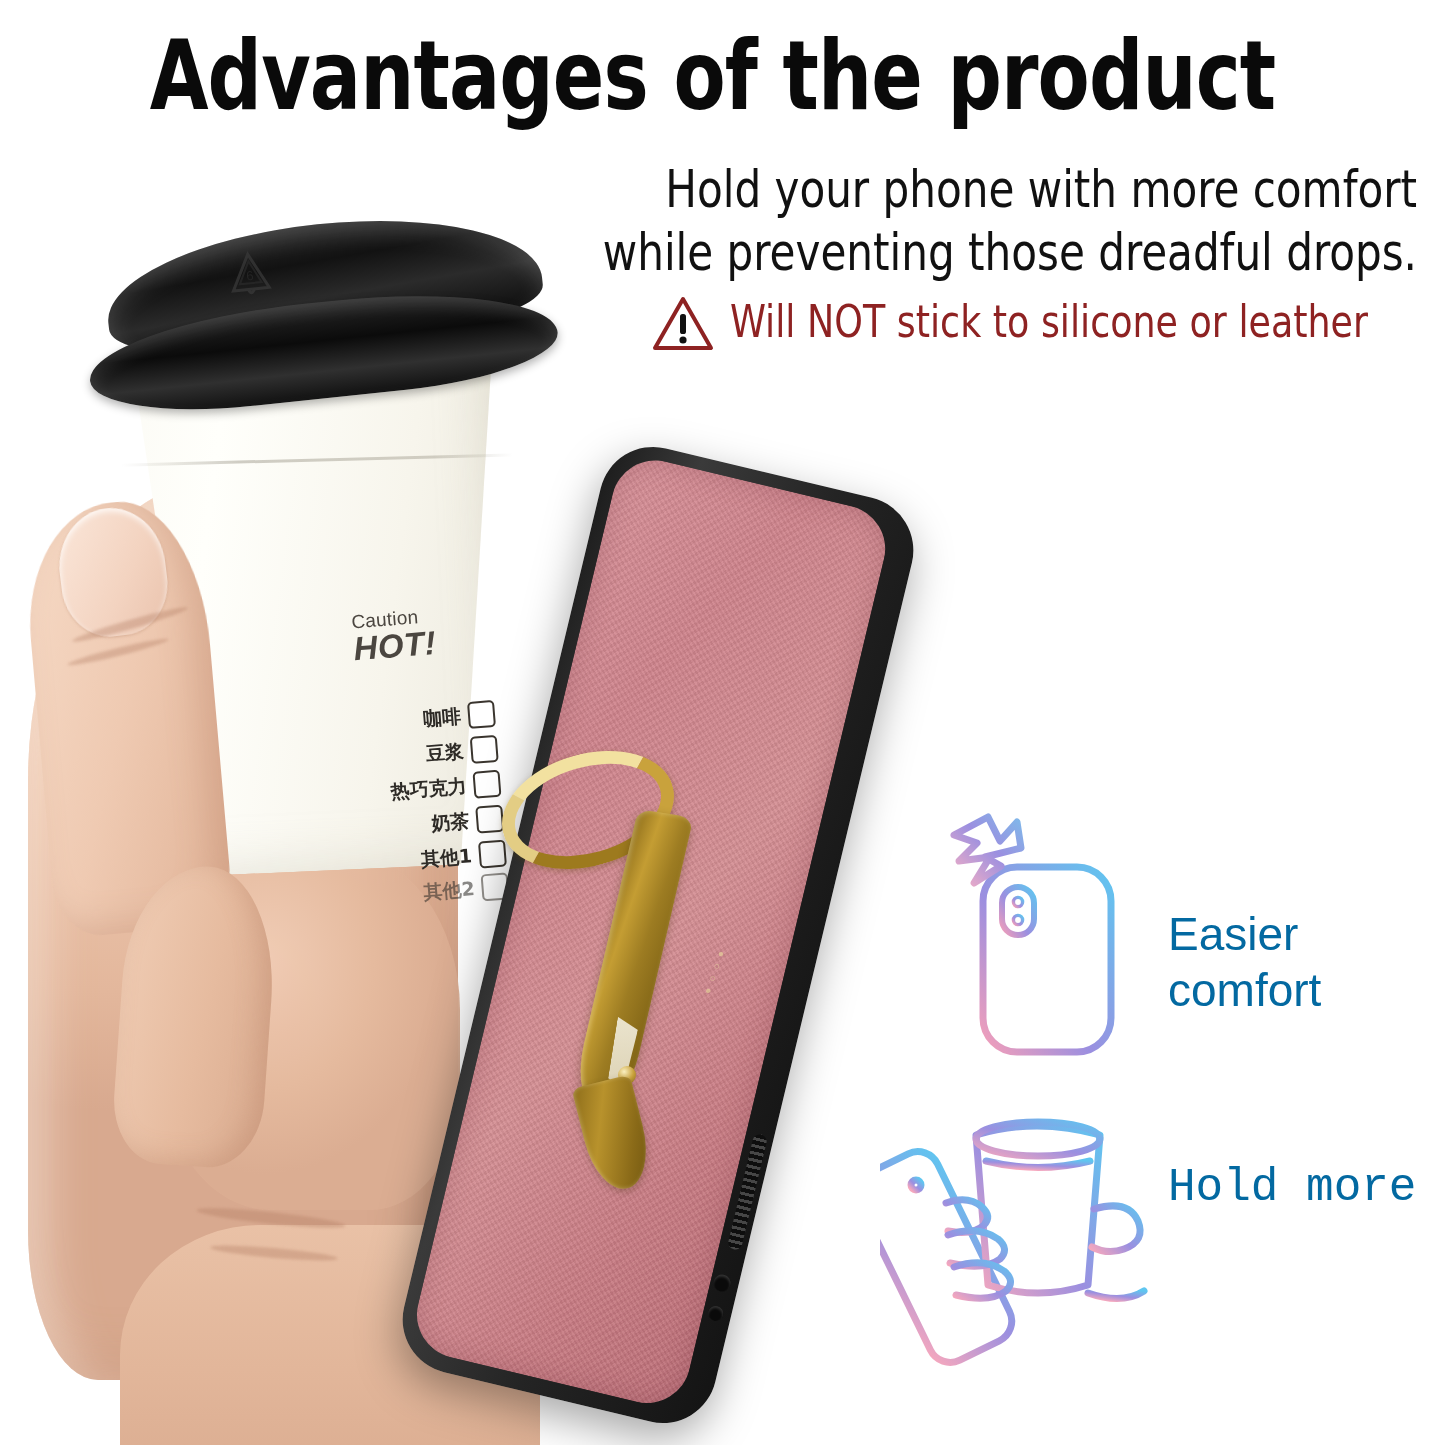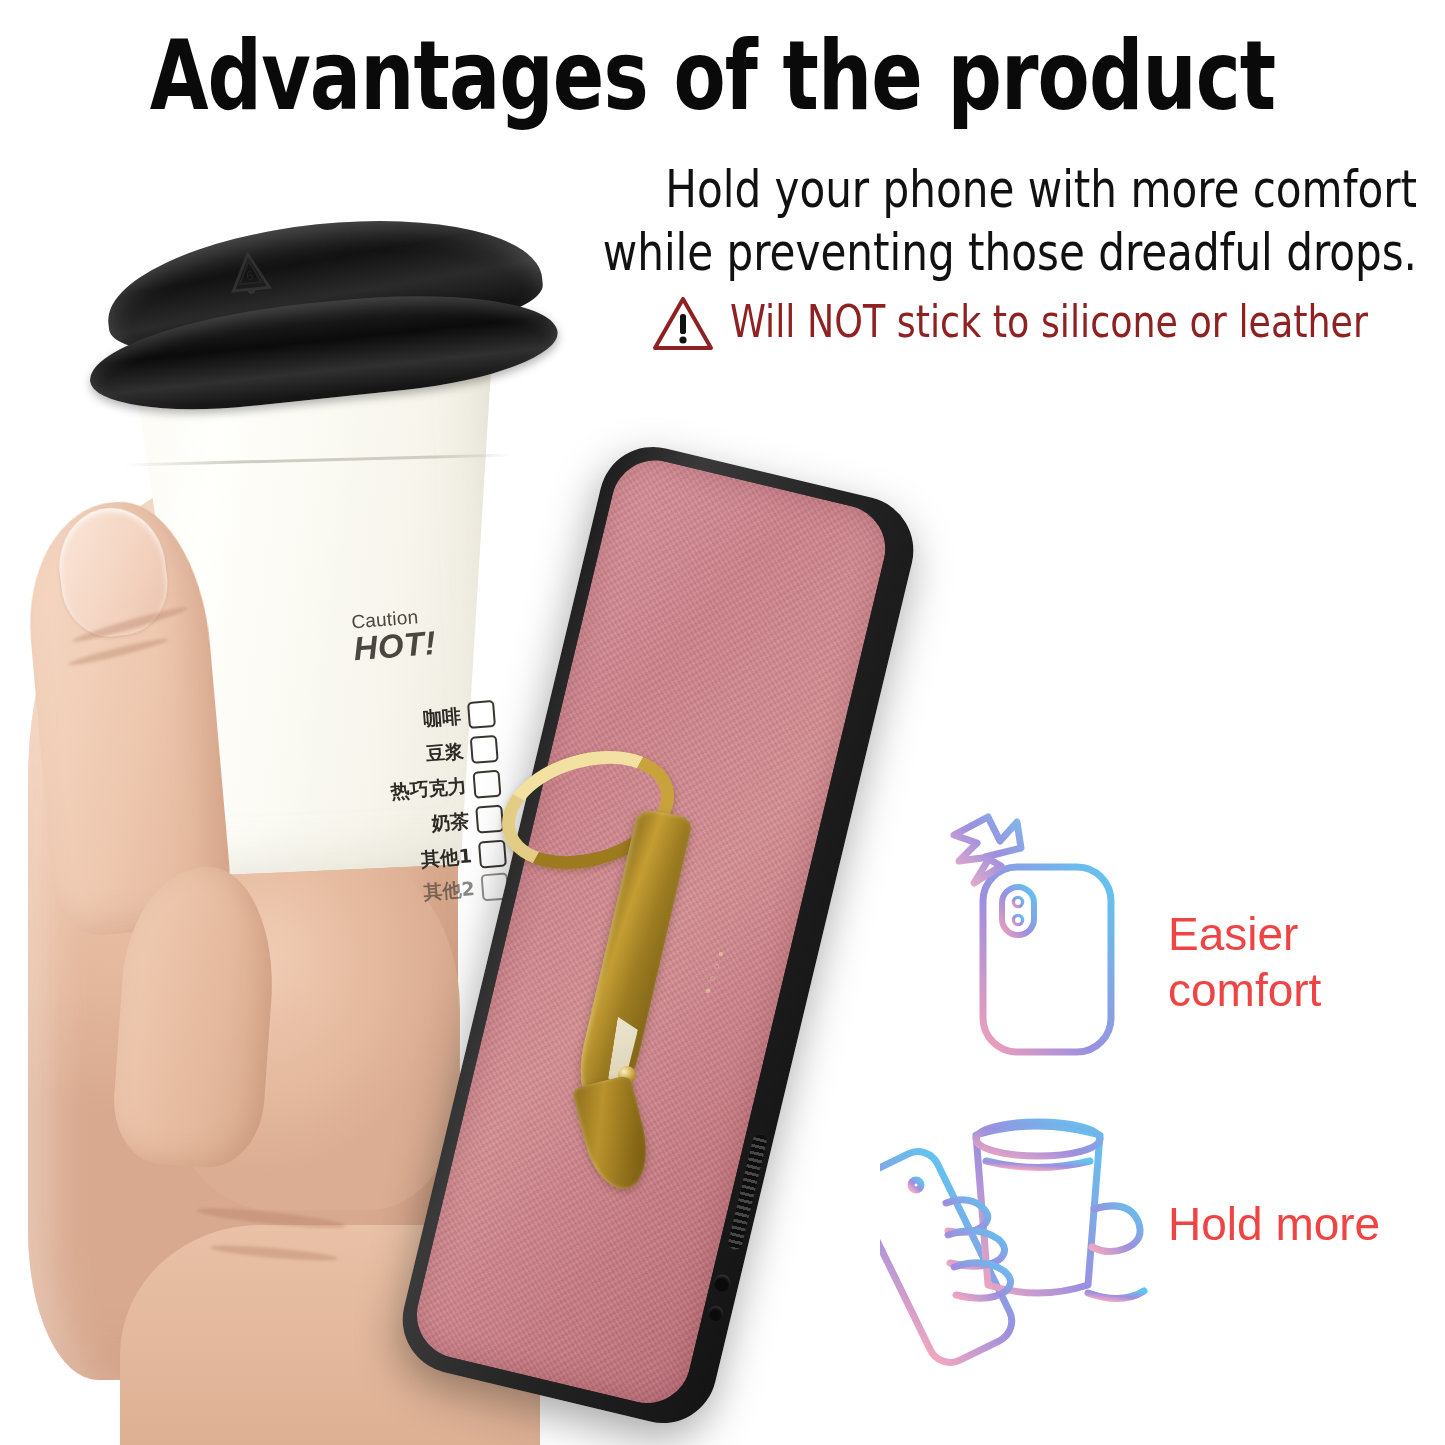--- a/index.html
+++ b/index.html
@@ -30,24 +30,24 @@
   #warn .wtext{
     font-family:"Liberation Sans Narrow","DejaVu Sans Condensed","Liberation Sans",sans-serif;
     font-size:44px; color:#8e2222; white-space:nowrap;
     transform:scaleX(.92); transform-origin:0 50%;
   }
 
   
   .feat-label{
     position:absolute;
     font-family:"Liberation Sans",sans-serif;
-    font-size:46px; line-height:1.22; color:#ef4444;
+    font-size:46px; line-height:1.22; color:#0369a1;
   }
   #feat1-label{ left:1168px; top:906px; }
-  #feat2-label{ left:1168px; top:1196px; }
+  #feat2-label{ left:1168px; top:1160px;font-family:Liberation Mono, monospace; }
 
   .gicon{position:absolute;}
   #feat1-icon{ left:925px; top:805px; width:215px; height:265px; }
   #feat2-icon{ left:880px; top:1105px; width:270px; height:275px; }
 
   
   #photo{position:absolute; left:0; top:150px; width:900px; height:1295px;}
 
   
   .hand{position:absolute;filter:blur(.4px);}

